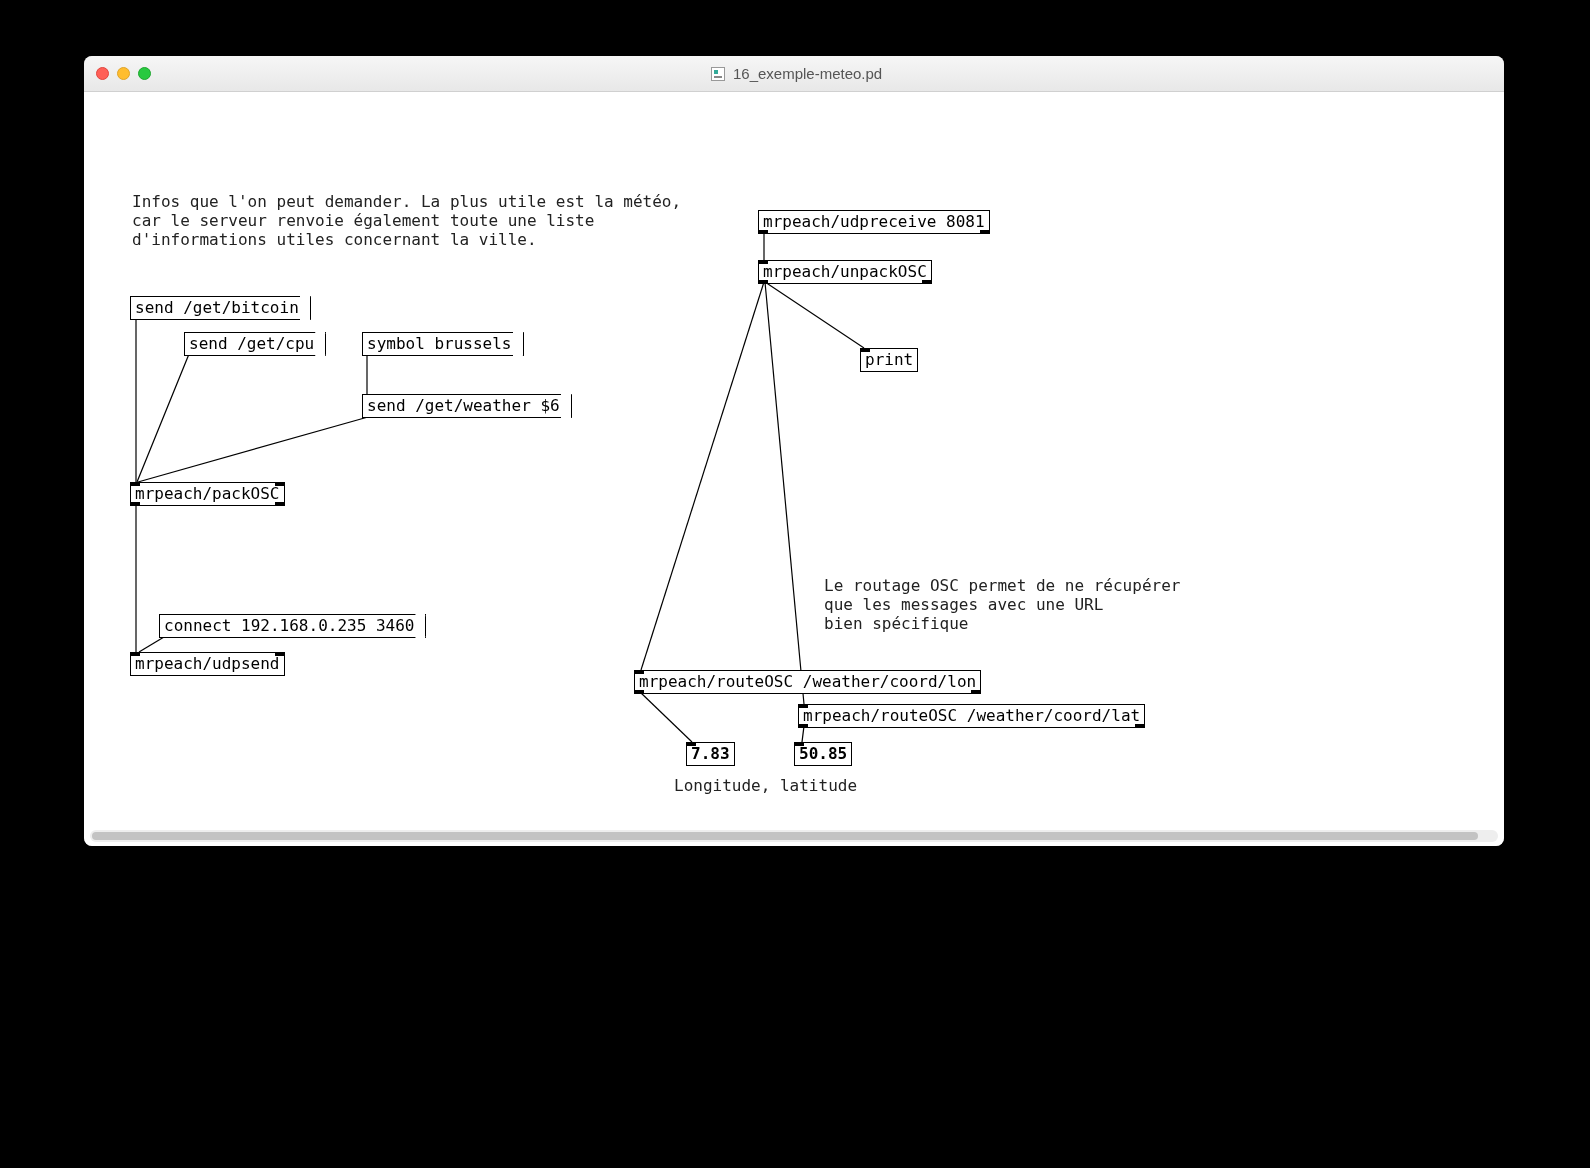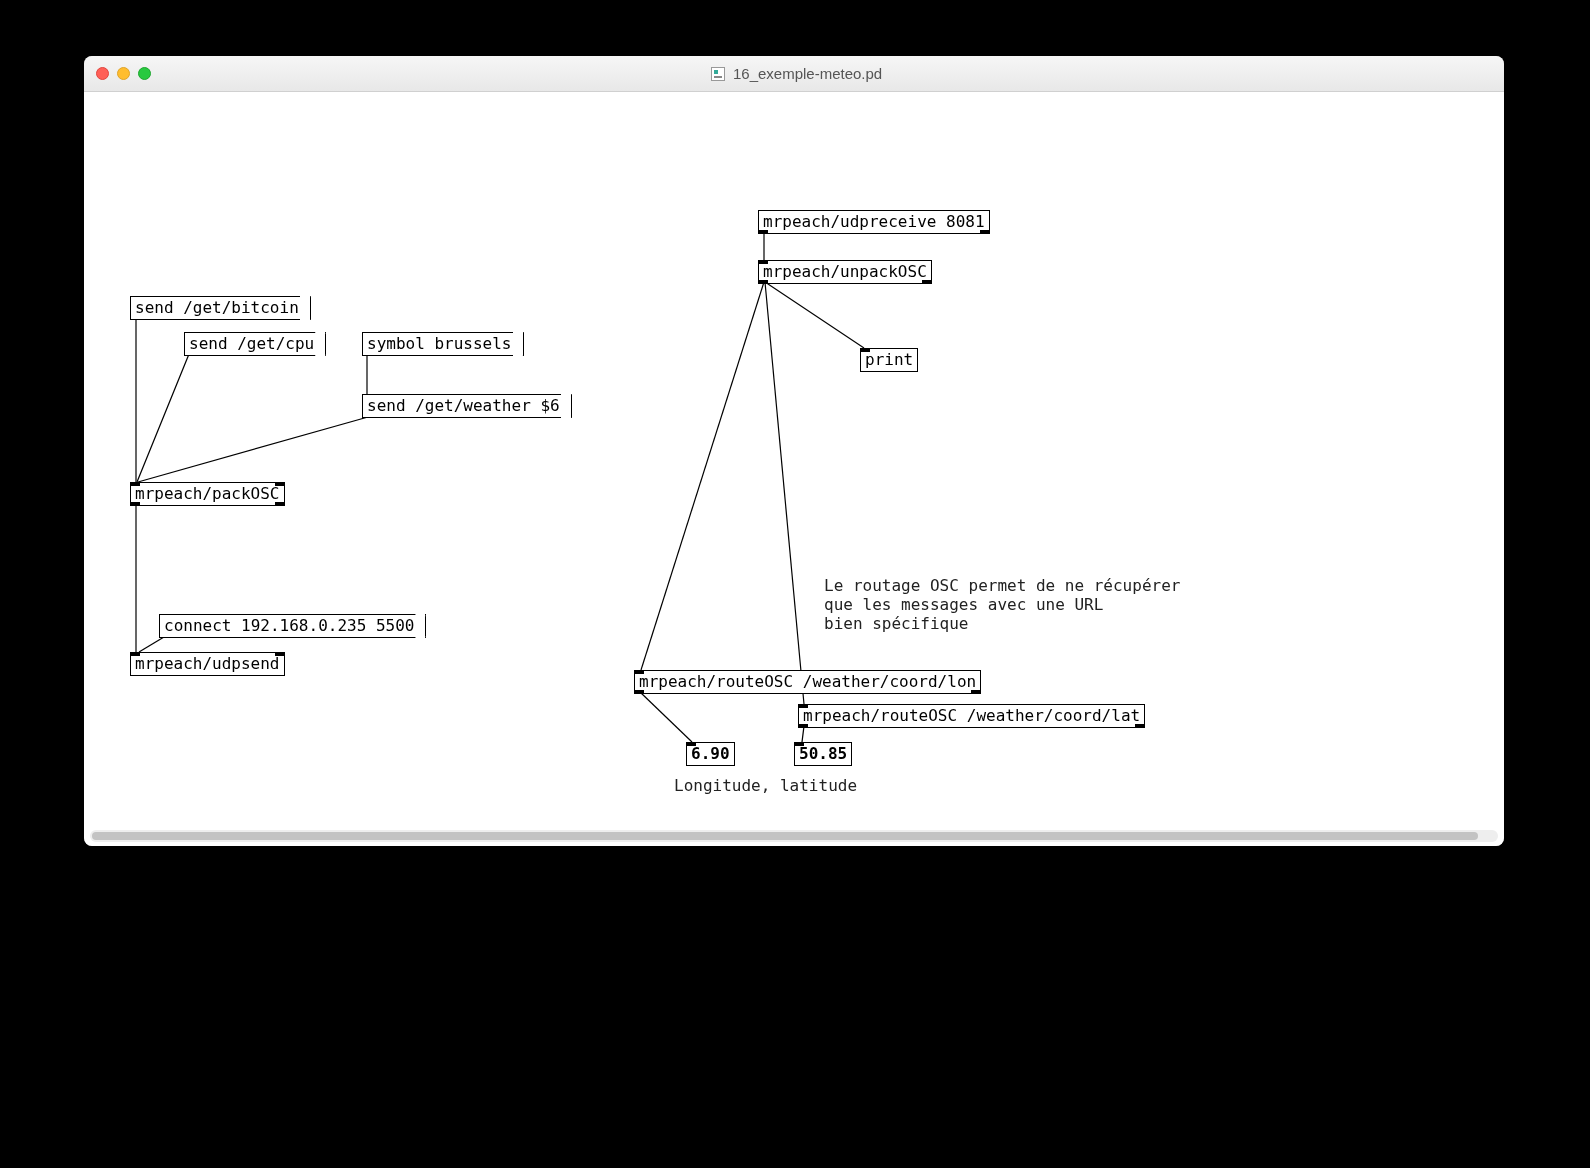--- a/index.html
+++ b/index.html
@@ -132,20 +132,23 @@
 
       <line x1="680" y1="190" x2="557" y2="578"></line>
 
       <line x1="681" y1="190" x2="720" y2="612"></line>
 
       <line x1="556" y1="600" x2="608" y2="650"></line>
 
       <line x1="720" y1="634" x2="718" y2="650"></line>
     </svg>
 
+    <div class="comment" style="left:48px; top:100px;">Infos que l'on peut demander. La plus utile est la météo,
+car le serveur renvoie également toute une liste
+d'informations utiles concernant la ville.</div>
     <div class="comment" style="left:740px; top:484px;">Le routage OSC permet de ne récupérer
 que les messages avec une URL
 bien spécifique</div>
     <div class="comment" style="left:590px; top:684px;">Longitude, latitude</div>
 
     <div class="msg" style="left:46px; top:204px;">
       <span>send /get/bitcoin</span>
     </div>
     <div class="msg" style="left:100px; top:240px;">
       <span>send /get/cpu</span>
@@ -156,21 +159,21 @@
     <div class="msg" style="left:278px; top:302px;">
       <span>send /get/weather $6</span>
     </div>
 
     <div class="obj" style="left:46px; top:390px;">
       <span class="io-tl"></span><span class="io-tr"></span><span class="io-bl"></span><span class="io-br"></span>
       <span>mrpeach/packOSC</span>
     </div>
 
     <div class="msg" style="left:75px; top:522px;">
-      <span>connect 192.168.0.235 5500</span>
+      <span>connect 192.168.0.235 3460</span>
     </div>
 
     <div class="obj" style="left:46px; top:560px;">
       <span class="io-tl"></span><span class="io-tr"></span>
       <span>mrpeach/udpsend</span>
     </div>
 
     <div class="obj" style="left:674px; top:118px;">
       <span class="io-bl"></span><span class="io-br"></span>
       <span>mrpeach/udpreceive 8081</span>
@@ -188,21 +191,21 @@
       <span class="io-tl"></span><span class="io-bl"></span><span class="io-br"></span>
       <span>mrpeach/routeOSC /weather/coord/lon</span>
     </div>
     <div class="obj" style="left:714px; top:612px;">
       <span class="io-tl"></span><span class="io-bl"></span><span class="io-br"></span>
       <span>mrpeach/routeOSC /weather/coord/lat</span>
     </div>
 
     <div class="nbx" style="left:602px; top:650px;">
       <span class="io-tl"></span>
-      <span>6.90</span>
+      <span>7.83</span>
     </div>
     <div class="nbx" style="left:710px; top:650px;">
       <span class="io-tl"></span>
       <span>50.85</span>
     </div>
 
     <div class="scrollbar">
       <div class="thumb"></div>
     </div>
   </div>

